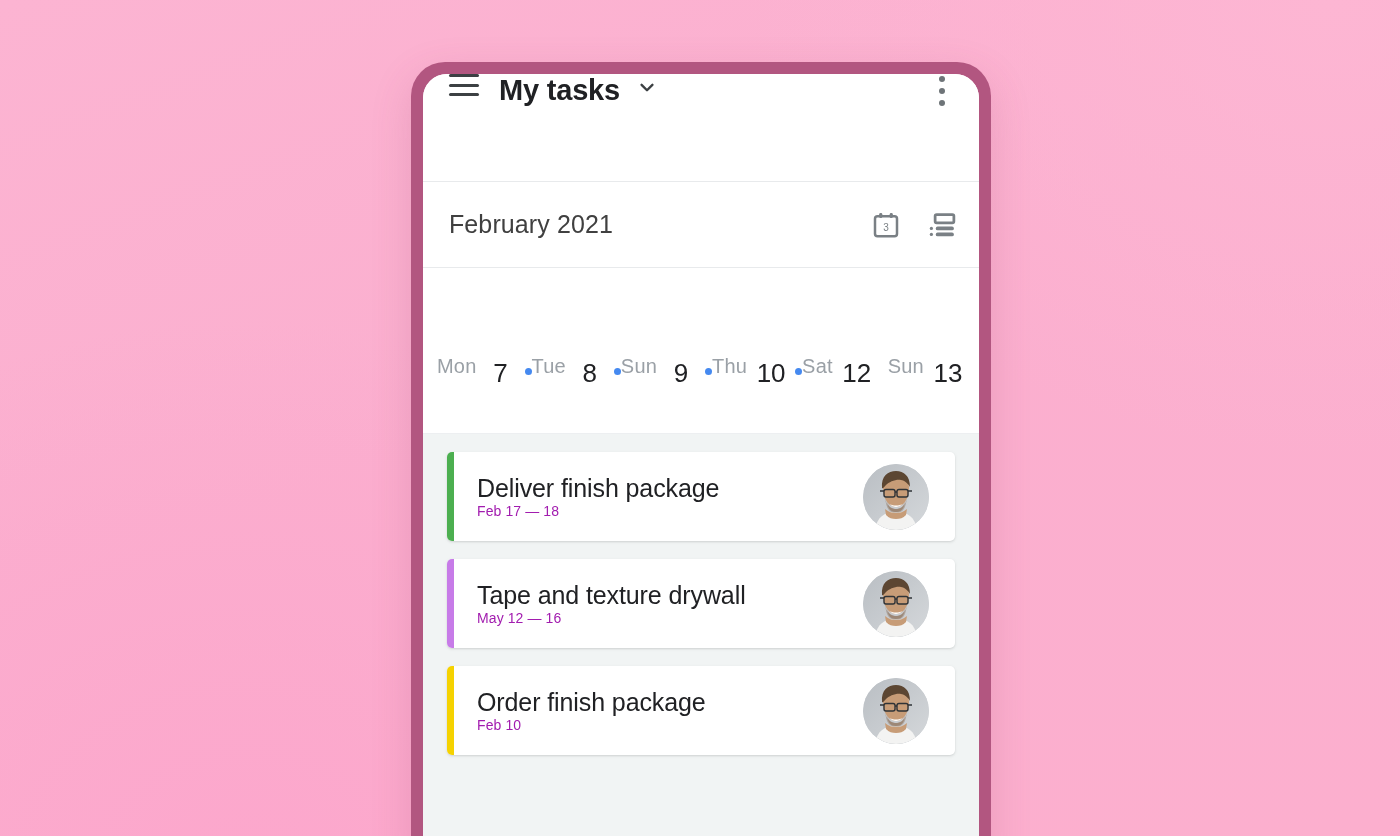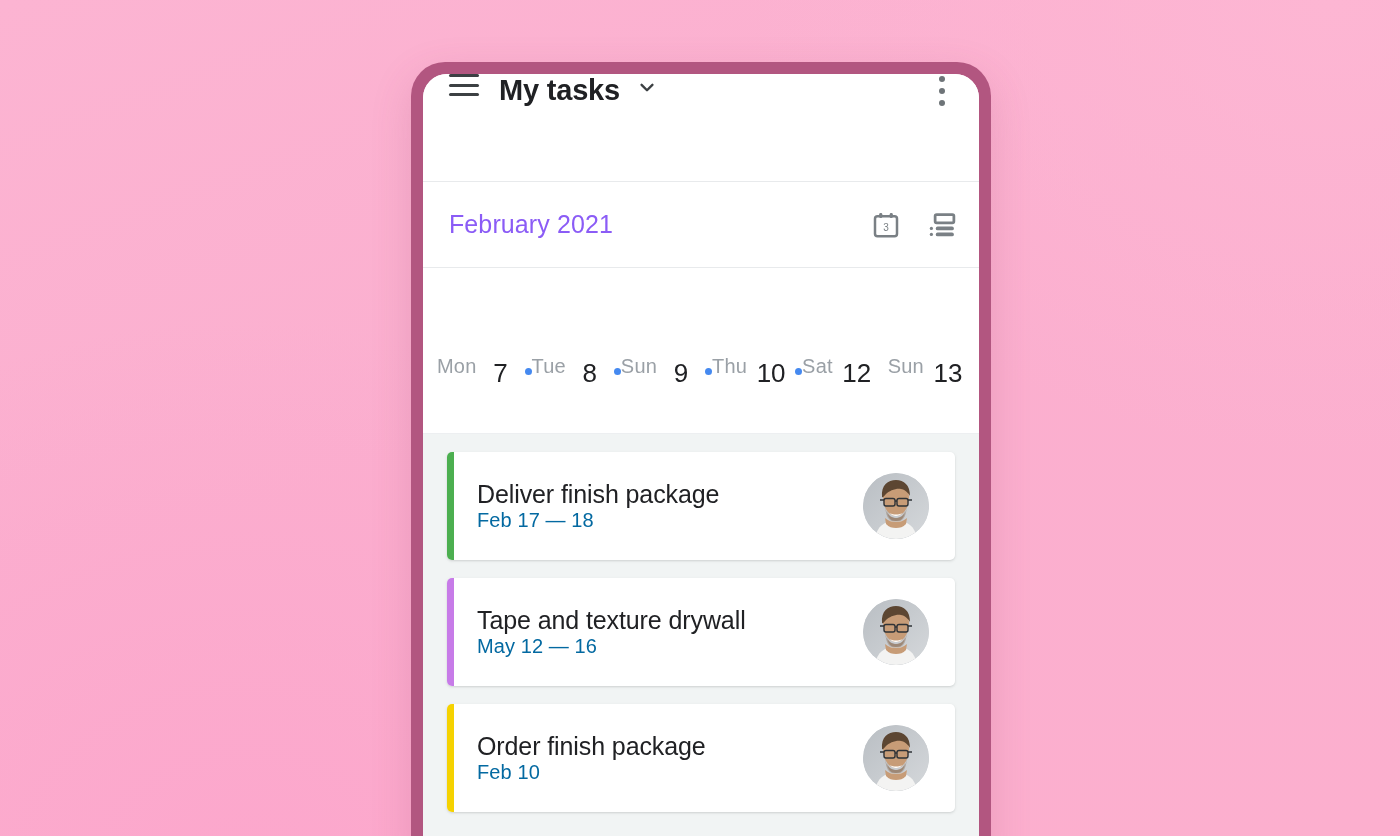--- a/index.html
+++ b/index.html
@@ -53,21 +53,21 @@
   #kebab-menu i { display:block; width:6px; height:6px; border-radius:50%; background:#6E7478; }
 
   
   #month-bar {
     height:86px; flex:0 0 86px;
     display:flex; align-items:center;
     padding:0 22px 0 26px;
     background:#fff;
     border-bottom:1px solid #E8EAEC;
   }
-  #month-label { font-size:25px; color:#8b5cf6; letter-spacing:.1px; }
+  #month-label { font-size:25px; color:#404040; letter-spacing:.1px; }
   #view-toggles { margin-left:auto; display:flex; align-items:center; gap:26px; }
   .view-icon { cursor:pointer; display:flex; align-items:center; justify-content:center; }
 
   
   #week-strip {
     flex:0 0 166px; background:#fff;
     display:flex; padding:0 14px;
     border-bottom:1px solid #EDEFF1;
   }
   .day-col {
@@ -89,33 +89,33 @@
   #task-list {
     flex:1 1 auto; background:#F1F4F4;
     padding:18px 24px 0 24px;
     overflow:hidden;
   }
   .task-card {
     position:relative;
     display:flex; align-items:center;
     background:#fff;
     border-radius:5px;
-    height:108px;
+    height:89px;
     margin-bottom:18px;
     padding:0 26px 0 30px;
     box-shadow:0 1px 2px rgba(60,64,67,.14), 0 1px 4px rgba(60,64,67,.06);
     overflow:hidden;
     cursor:pointer;
   }
   .card-accent {
     position:absolute; left:0; top:0; bottom:0; width:7px;
   }
   .card-text { display:flex; flex-direction:column; justify-content:center; }
   .card-title { font-size:25px; color:#202124; letter-spacing:-.1px; line-height:1.15; }
-  .card-dates { font-size:20px; color:#0369a1; letter-spacing:.1px; }
+  .card-dates { font-size:14px; color:#a21caf; letter-spacing:.1px; }
   .card-avatar {
     margin-left:auto; width:66px; height:66px; border-radius:50%;
     overflow:hidden; flex:0 0 66px; background:#C9CDD1;
     position:relative;
   }
   .card-avatar svg { display:block; width:100%; height:100%; }
 </style>
 </head>
 <body>
 

